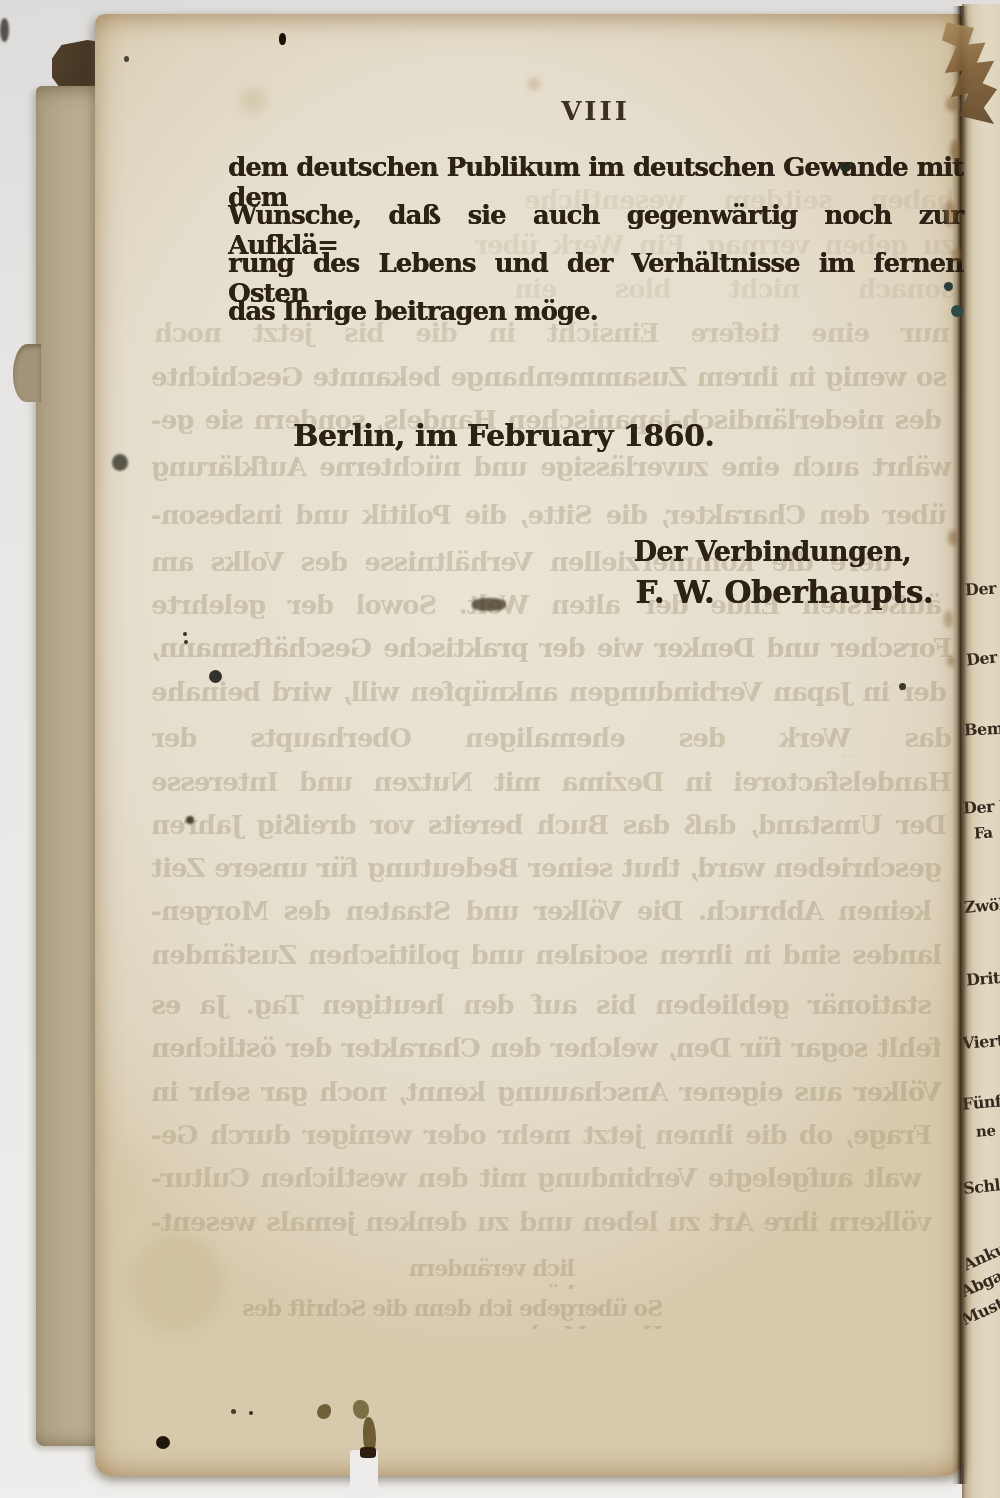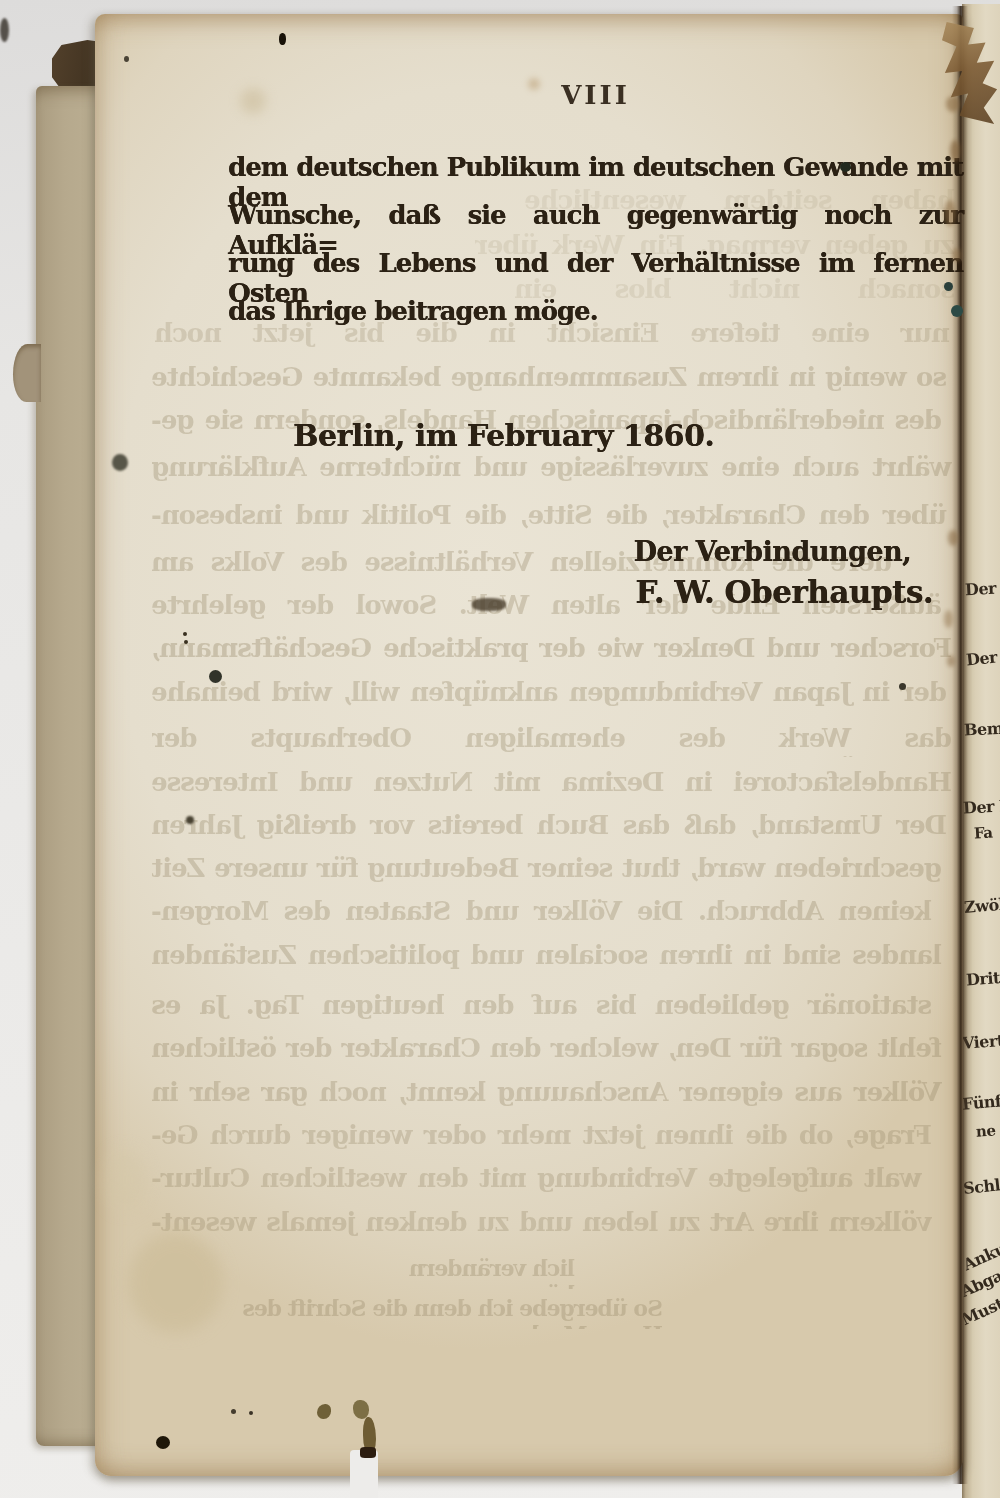--- a/index.html
+++ b/index.html
@@ -52,21 +52,21 @@
   .ghost-line{
     position:absolute;height:34px;overflow:hidden;
     transform:scaleX(-1);
     font:700 26px "DejaVu Serif","Liberation Serif",serif;
     letter-spacing:-1px;color:#8f805f;opacity:.3;filter:blur(.6px);
     text-align:justify;text-align-last:justify;
   }
   .ghost-line.short{text-align:left;text-align-last:left;font-size:22px;}
   .page-text{position:absolute;z-index:2;color:#2b2114;}
   .page-number{
-    left:133px;top:66px;width:735px;text-align:center;
+    left:133px;top:82px;width:735px;text-align:center;
     font:700 26px "DejaVu Serif","Liberation Serif",serif;letter-spacing:3px;color:#3a2f22;
   }
   .para-line{
     left:133px;top:0;width:735px;height:40px;
     font:700 26px "DejaVu Serif","Liberation Serif",serif;letter-spacing:-1px;
     text-align:justify;text-align-last:justify;text-shadow:.3px 0 0 currentColor;
   }
   .para-line.last{text-align:left;text-align-last:left;}
   .dateline{
     left:198px;top:404px;

